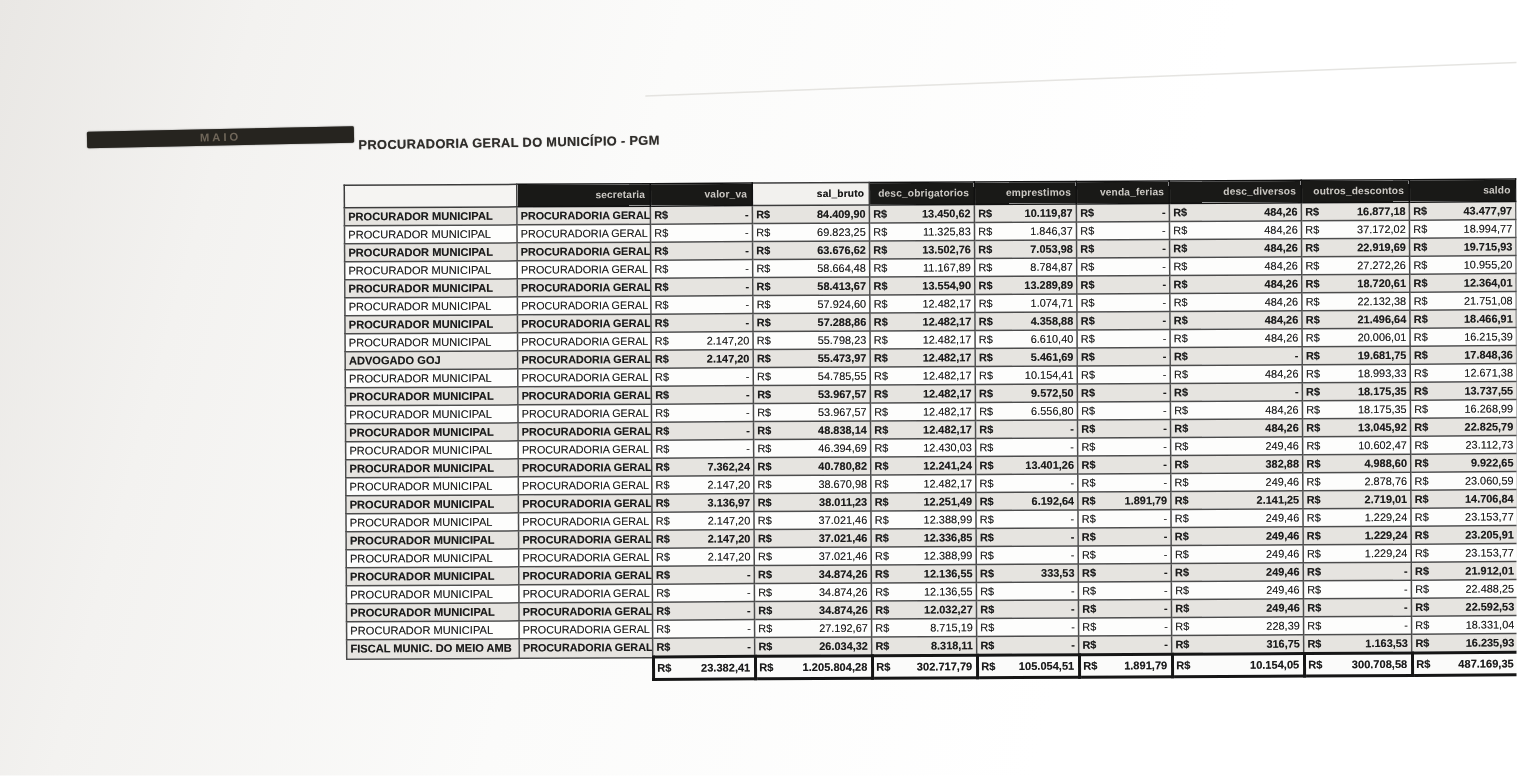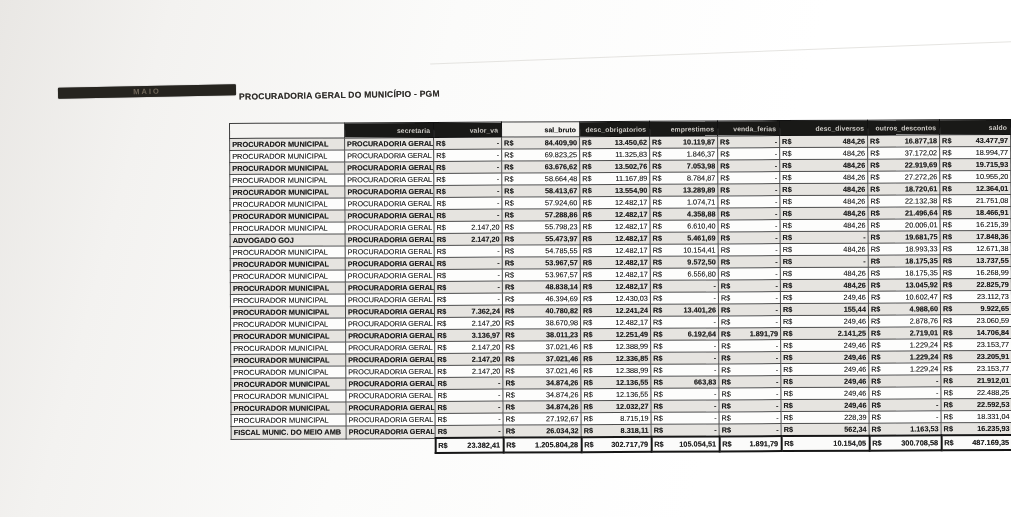--- a/index.html
+++ b/index.html
@@ -855,21 +855,21 @@
           </td>
           <td>
             <div class="nc">
               <span class="cur">R$</span>
               <span class="val">-</span>
             </div>
           </td>
           <td>
             <div class="nc">
               <span class="cur">R$</span>
-              <span class="val">155,44</span>
+              <span class="val">382,88</span>
             </div>
           </td>
           <td>
             <div class="nc">
               <span class="cur">R$</span>
               <span class="val">4.988,60</span>
             </div>
           </td>
           <td>
             <div class="nc">
@@ -1155,21 +1155,21 @@
           </td>
           <td>
             <div class="nc">
               <span class="cur">R$</span>
               <span class="val">12.136,55</span>
             </div>
           </td>
           <td>
             <div class="nc">
               <span class="cur">R$</span>
-              <span class="val">663,83</span>
+              <span class="val">333,53</span>
             </div>
           </td>
           <td>
             <div class="nc">
               <span class="cur">R$</span>
               <span class="val">-</span>
             </div>
           </td>
           <td>
             <div class="nc">
@@ -1375,21 +1375,21 @@
           </td>
           <td>
             <div class="nc">
               <span class="cur">R$</span>
               <span class="val">-</span>
             </div>
           </td>
           <td>
             <div class="nc">
               <span class="cur">R$</span>
-              <span class="val">562,34</span>
+              <span class="val">316,75</span>
             </div>
           </td>
           <td>
             <div class="nc">
               <span class="cur">R$</span>
               <span class="val">1.163,53</span>
             </div>
           </td>
           <td>
             <div class="nc">

